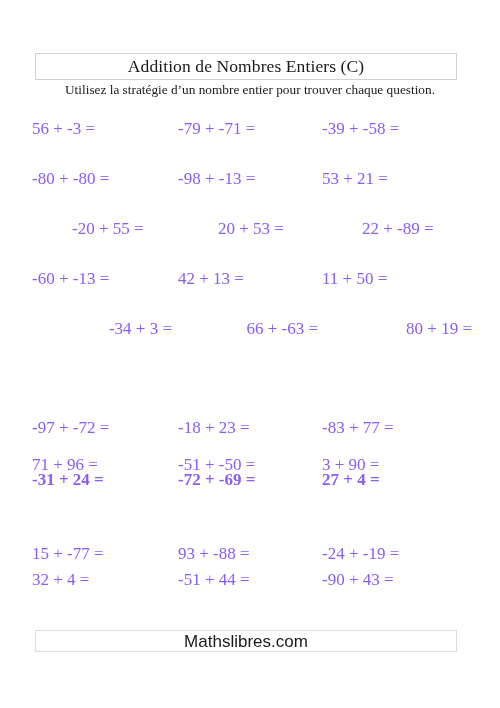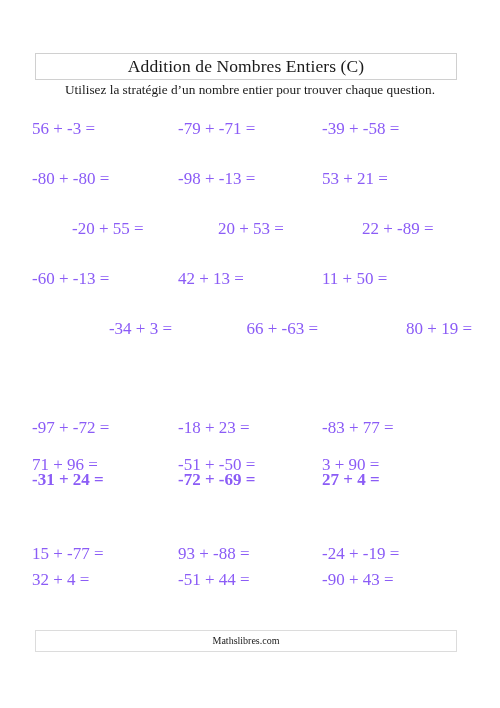--- a/index.html
+++ b/index.html
@@ -93,22 +93,22 @@
     top: 630px;
     width: 422px;
     height: 22px;
     border: 1px solid #dcdcdc;
     box-sizing: border-box;
     display: flex;
     align-items: center;
     justify-content: center;
   }
   .footer-text {
-    font-family: Liberation Serif, serif;
-    font-size: 10px;
+    font-family: Liberation Sans, sans-serif;
+    font-size: 17px;
     line-height: 1;
     color: #1a1a1a;
     white-space: nowrap;
   }
 </style>
 </head>
 <body>
 
 <div class="page">
 

